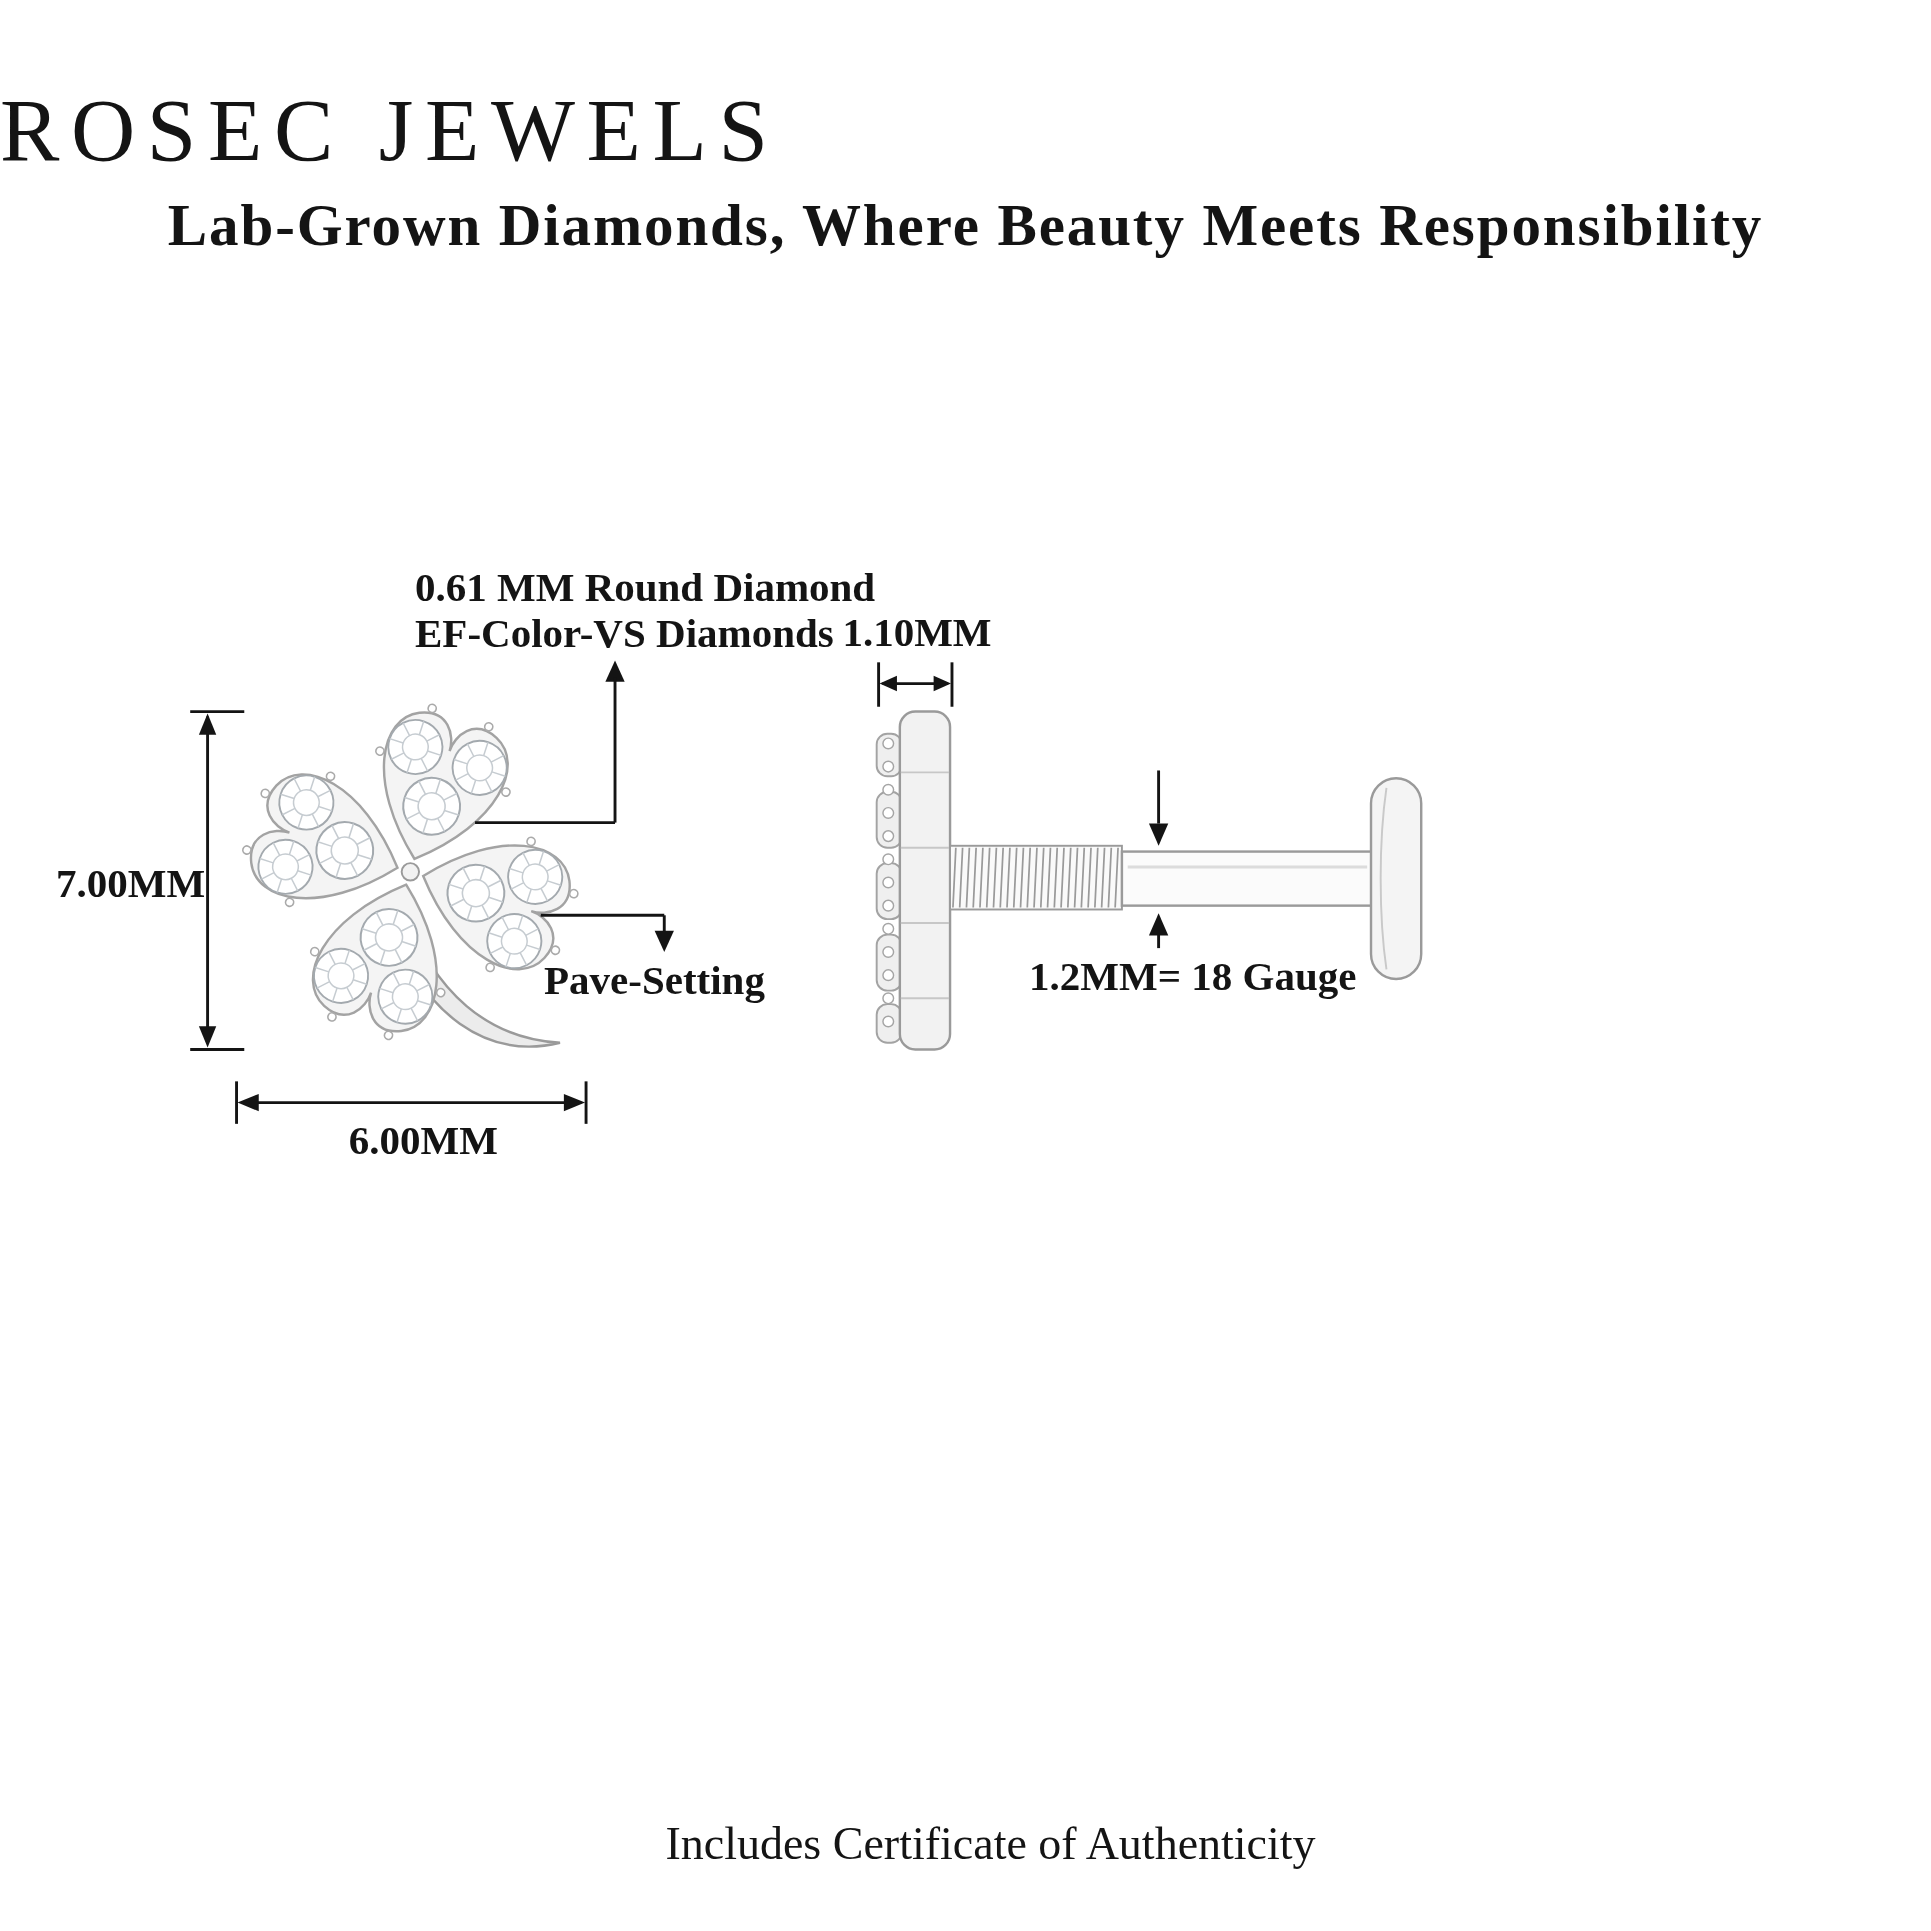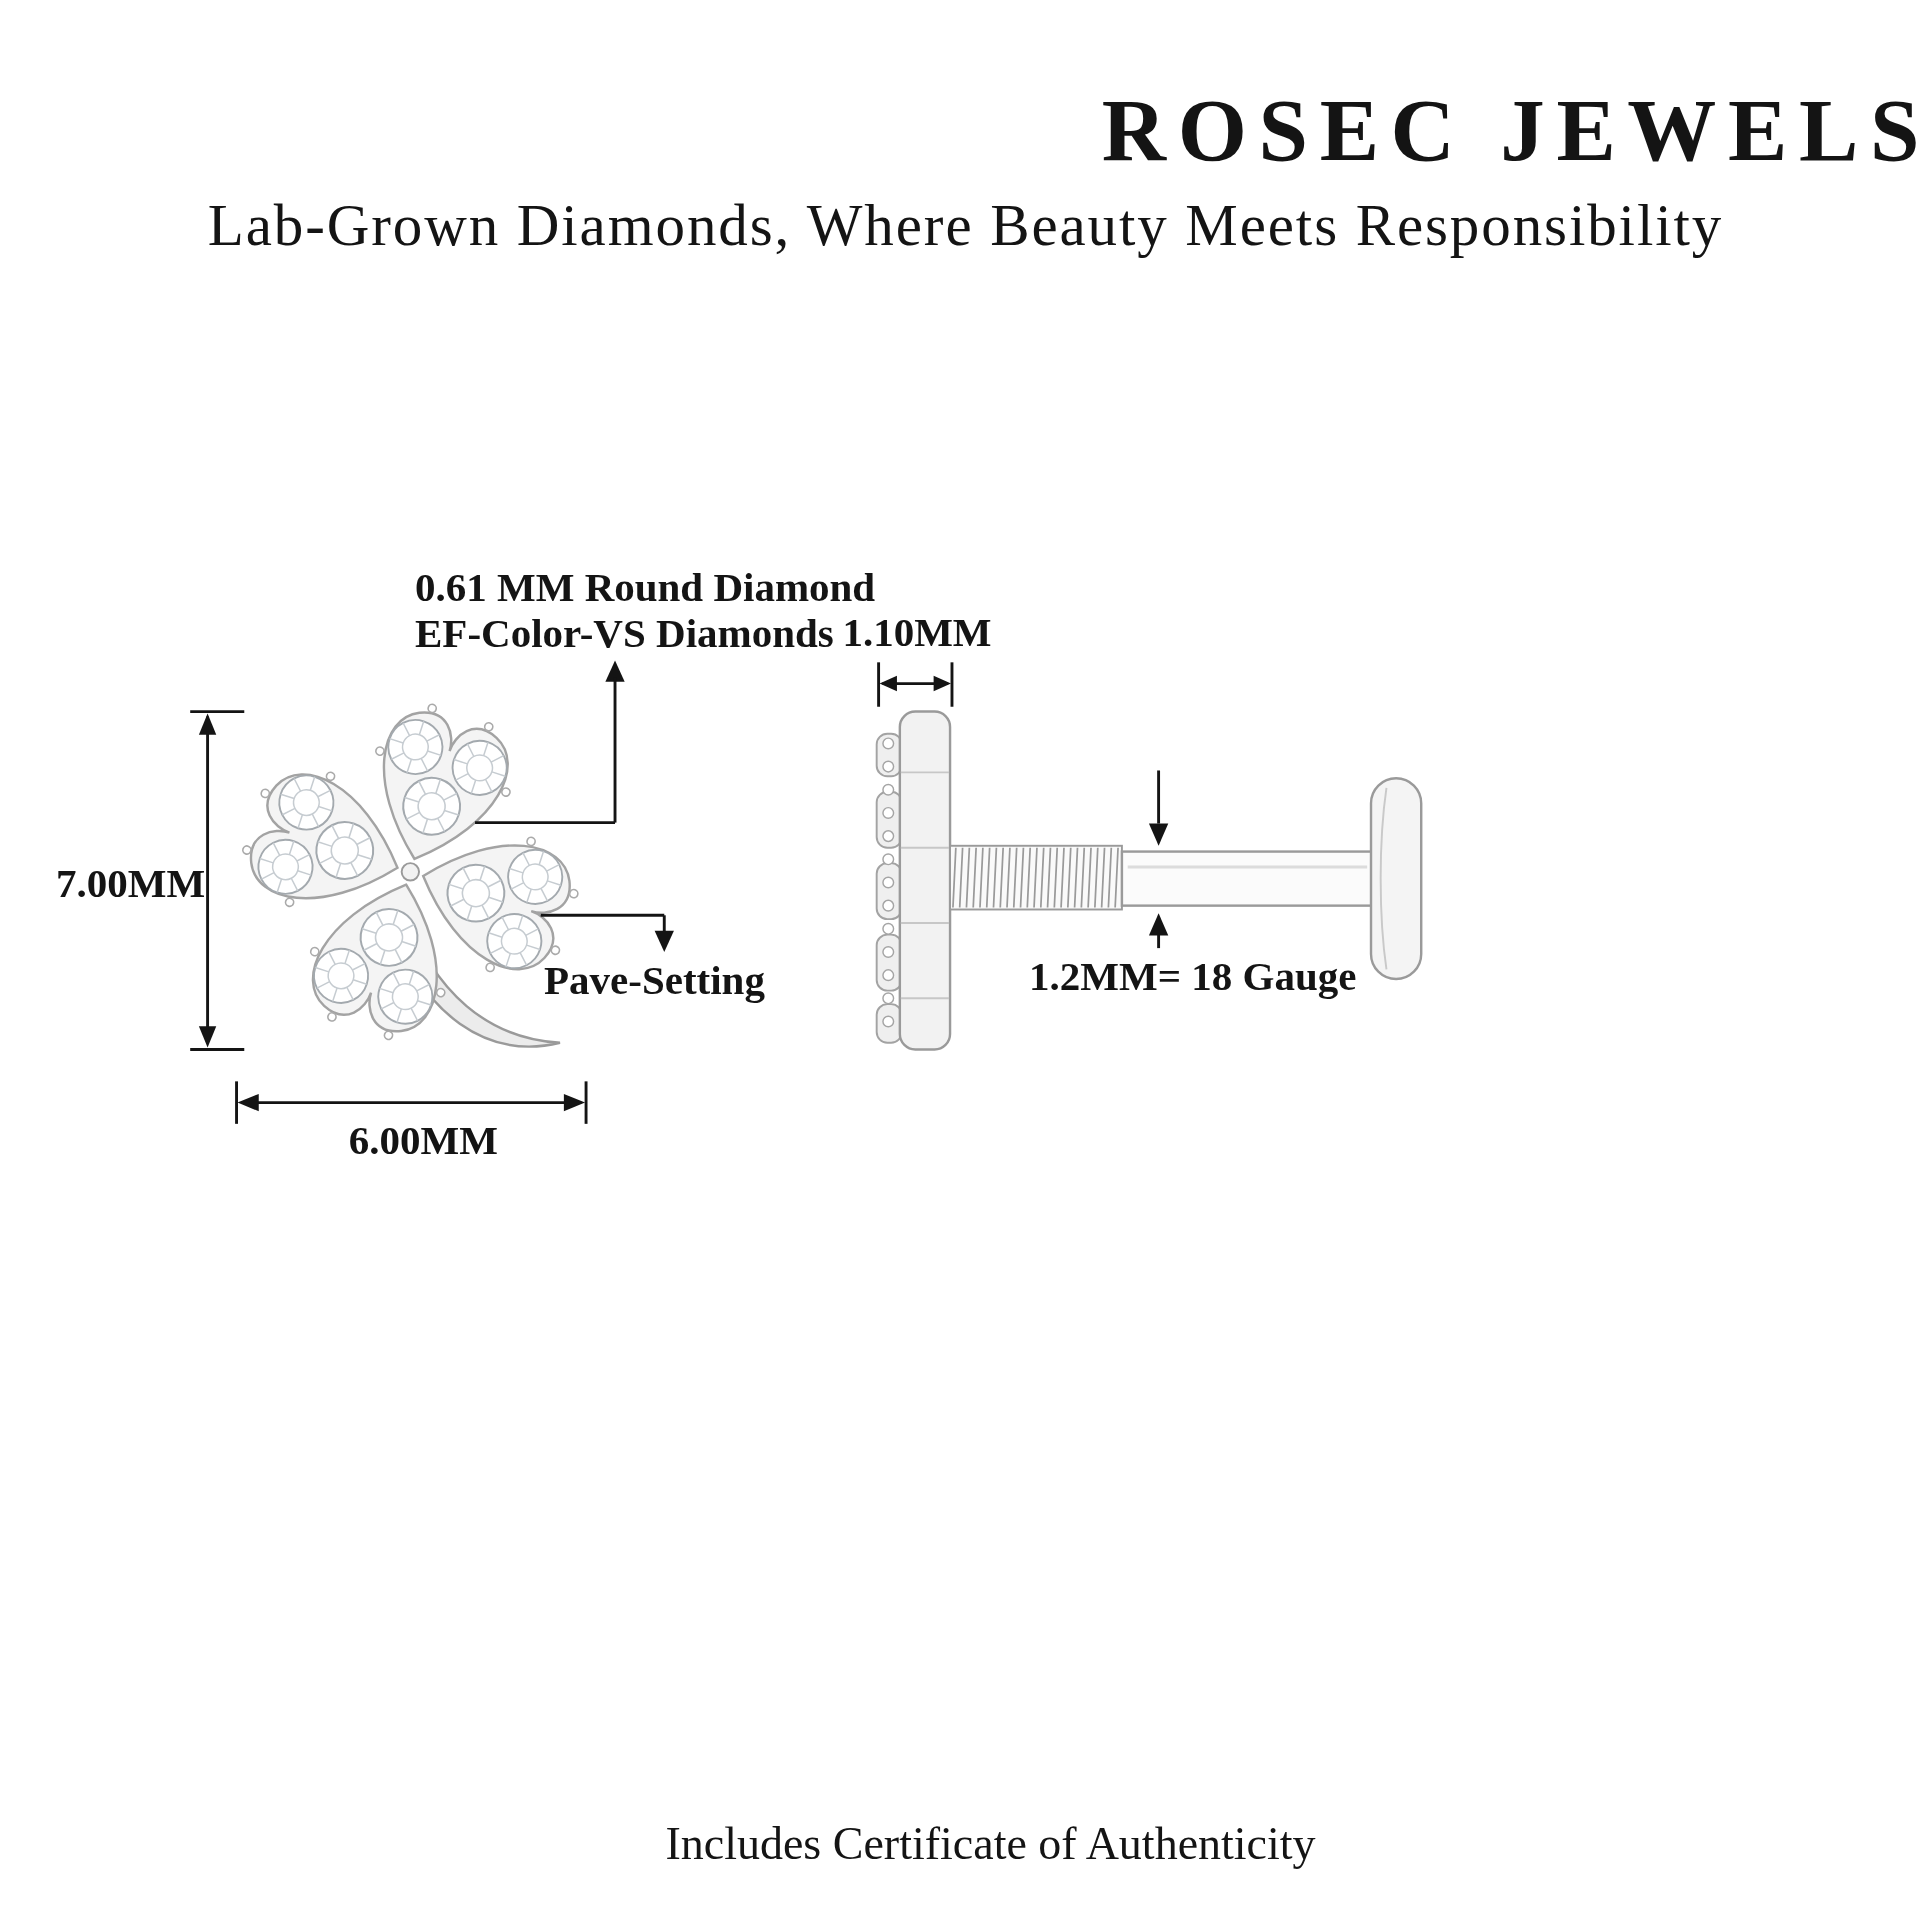--- a/index.html
+++ b/index.html
@@ -6,26 +6,26 @@
   .page{
     position:relative;
     width:1931px;height:1931px;
     background:#ffffff;
     font-family:"Liberation Serif", serif;
     color:#141414;
     overflow:hidden;
   }
   .brand-title{
     position:absolute;top:79px;left:0;width:100%;
-    text-align:right;font-size:89px;font-weight:700;letter-spacing:11.6px;
+    text-align:left;font-size:89px;font-weight:400;letter-spacing:11.6px;
     white-space:nowrap;
   }
   .brand-subtitle{
     position:absolute;top:191px;left:0;width:100%;
-    text-align:center;font-size:59px;font-weight:400;letter-spacing:1.9px;
+    text-align:center;font-size:59px;font-weight:700;letter-spacing:1.9px;
     white-space:nowrap;
   }
   .lbl{
     position:absolute;font-size:41px;font-weight:700;color:#141414;
     white-space:nowrap;line-height:1.1;
   }
   .lbl-center{text-align:center;}
   .footer-note{
     position:absolute;top:1817px;left:0;width:100%;
     text-align:center;font-size:46px;font-weight:400;padding-left:25px;

